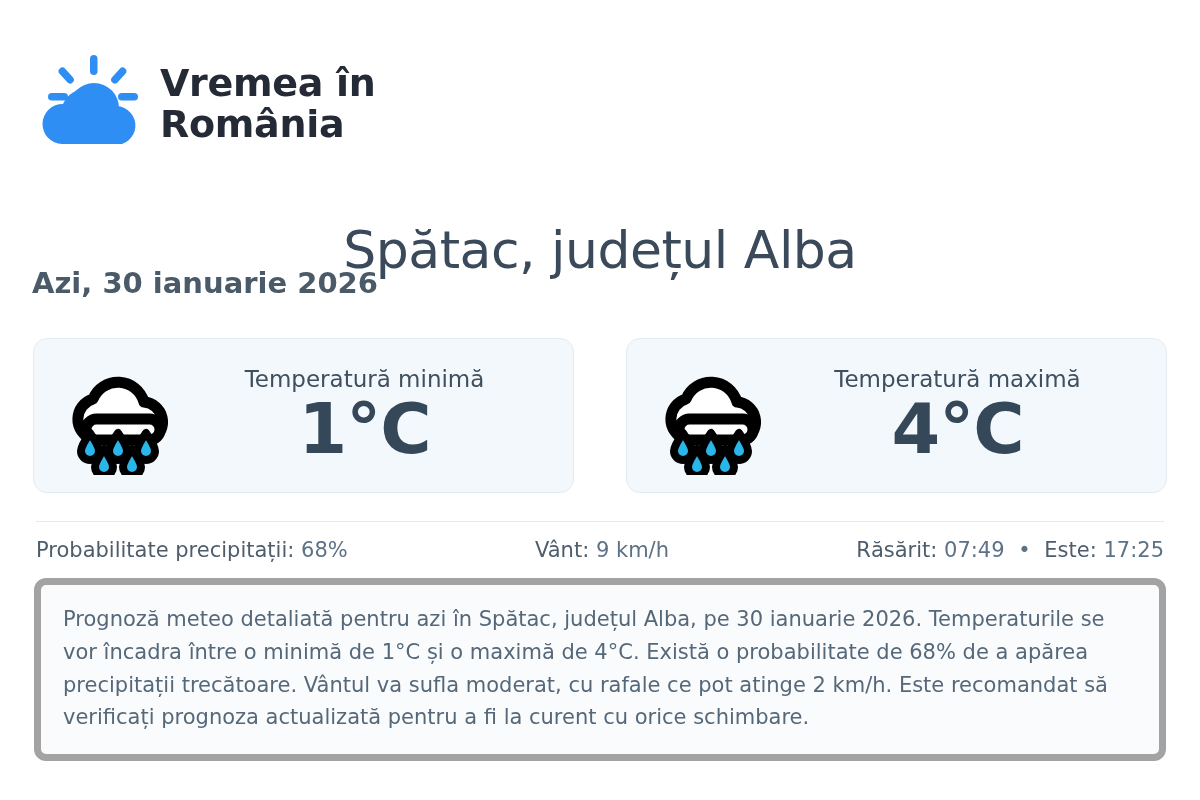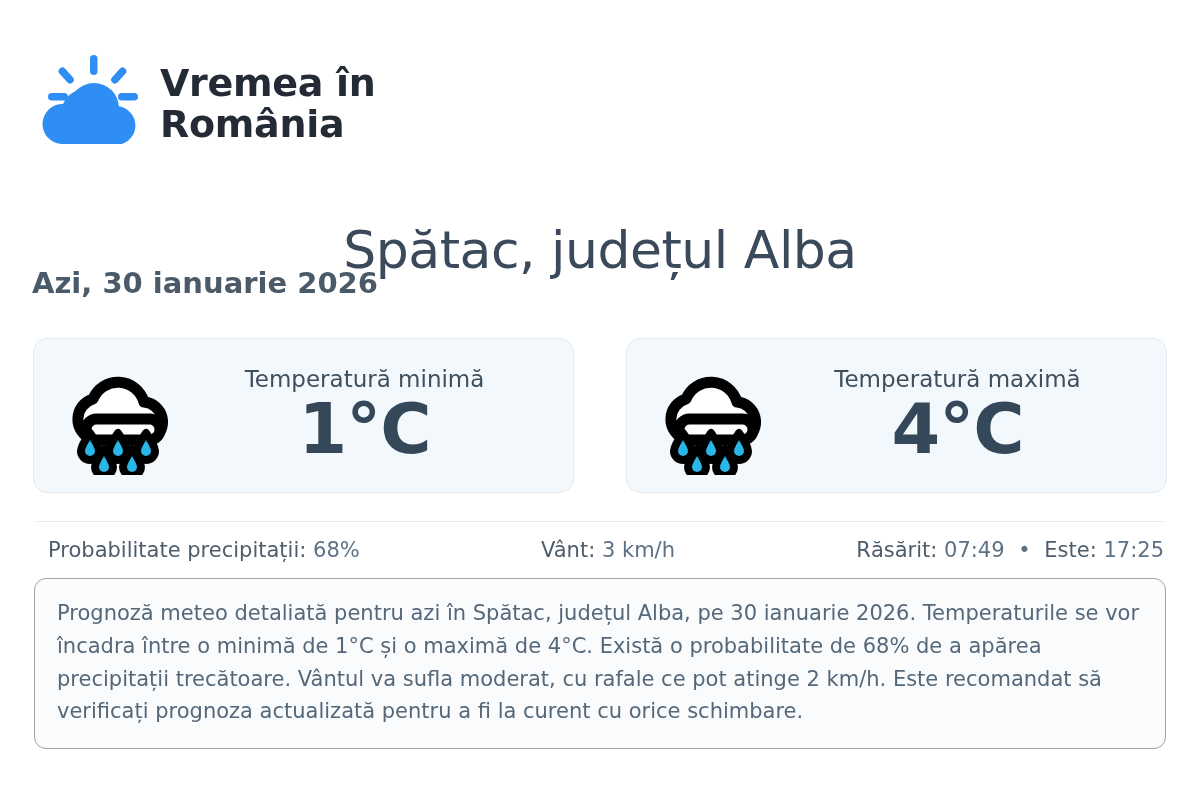--- a/index.html
+++ b/index.html
@@ -129,36 +129,36 @@
     top: 538px;
     width: 1128px;
     display: flex;
     align-items: baseline;
     font-size: 21px;
     color: #4e5d6c;
   }
   .metric {
     white-space: nowrap;
   }
-  .metric-precip { flex: 0 0 auto; text-align: center; margin-left: 12px; }
+  .metric-precip { flex: 0 0 auto; text-align: center; }
   .metric-wind   { flex: 1 1 auto; text-align: center; }
   .metric-sun    { flex: 0 0 auto; text-align: right; margin-left: auto; }
   .metric-num { color: #5d7286; }
   .metric-dot { color: #5d7286; padding: 0 7px; }
 
   
   .description {
     position: absolute;
     left: 34px;
     top: 578px;
     width: 1132px;
     min-height: 144px;
     box-sizing: border-box;
     background: #fafbfc;
-    border: 1px solid #a3a3a3;
+    border: 7px solid #a3a3a3;
     border-radius: 12px;
     padding: 18px 22px 20px 22px;
     font-size: 21px;
     line-height: 1.56;
     color: #55687a;
   }
 
   
   .footer {
     position: absolute;
@@ -244,21 +244,21 @@
 
   <div class="divider"></div>
 
   <div class="metrics">
     <div class="metric metric-precip">
       <span>Probabilitate precipitații:</span>
       <span class="metric-num">68%</span>
     </div>
     <div class="metric metric-wind">
       <span>Vânt:</span>
-      <span class="metric-num">3 km/h</span>
+      <span class="metric-num">9 km/h</span>
     </div>
     <div class="metric metric-sun">
       <span>Răsărit:</span>
       <span class="metric-num">07:49</span>
       <span class="metric-dot">•</span>
       <span>Este:</span>
       <span class="metric-num">17:25</span>
     </div>
   </div>
 

